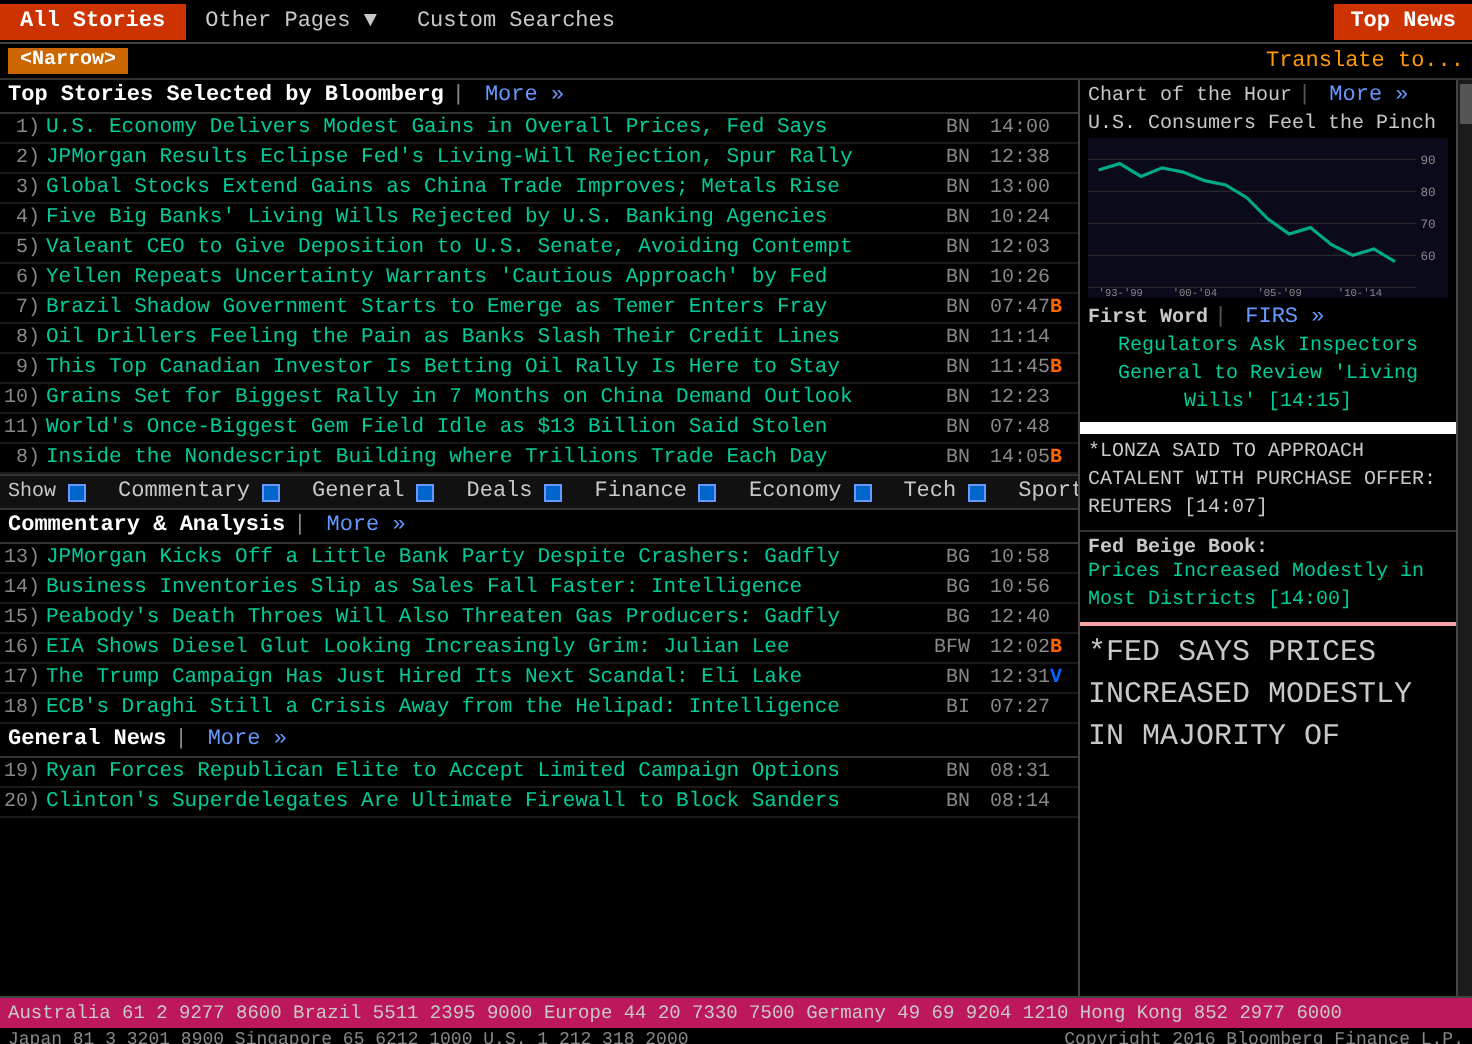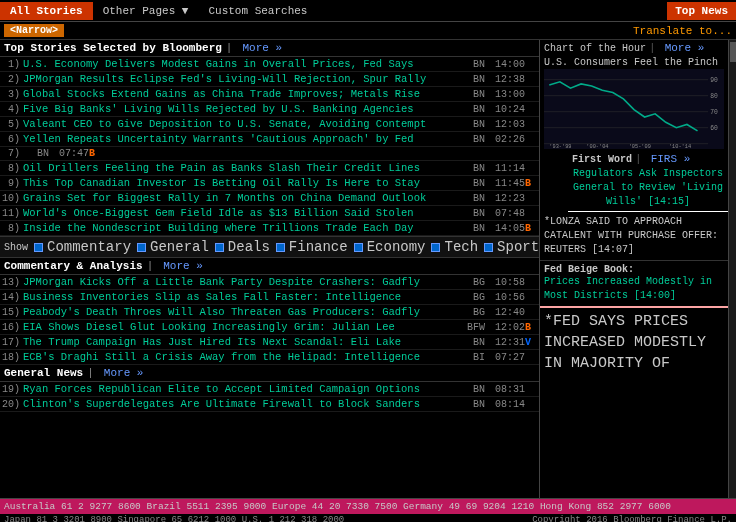--- a/index.html
+++ b/index.html
@@ -159,22 +159,22 @@
       flex-wrap: nowrap;
       overflow: hidden;
     }
     .show-label {
       color: #c8c8c8;
       font-size: 10px;
     }
     .filter-item {
       display: flex;
       align-items: center;
-      gap: 4px;
-      font-size: 14px;
+      gap: 16px;
+      font-size: 11px;
       color: #c8c8c8;
       cursor: pointer;
     }
     .filter-check {
       width: 9px;
       height: 9px;
       background: #0066cc;
       border: 1px solid #6699ff;
       display: inline-block;
       flex-shrink: 0;
@@ -196,23 +196,22 @@
     }
     .chart-container {
       height: 80px;
       background: #0a0a1a;
       position: relative;
       margin: 0 4px 2px;
     }
 
     
     .firstword-section {
-      border-bottom: 1px solid #ffffff;
+      border-bottom: 6px solid #ffffff;
       padding: 2px 4px;
-      margin-left: 28px;
     }
     .firstword-header {
       display: flex;
       align-items: center;
       margin-bottom: 2px;
     }
     .fw-title {
       color: #c8c8c8;
       font-weight: bold;
       font-size: 10px;
@@ -341,25 +340,26 @@
       <span class="story-num">5)</span>
       <span class="story-text">Valeant CEO to Give Deposition to U.S. Senate, Avoiding Contempt</span>
       <span class="story-source">BN</span>
       <span class="story-time">12:03</span>
       <span class="story-badge"></span>
     </div>
         <div class="story-row">
       <span class="story-num">6)</span>
       <span class="story-text">Yellen Repeats Uncertainty Warrants 'Cautious Approach' by Fed</span>
       <span class="story-source">BN</span>
-      <span class="story-time">02:26</span>
+      <span class="story-time">10:26</span>
       <span class="story-badge"></span>
     </div>
         <div class="story-row">
       <span class="story-num">7)</span>
+      <span class="story-text">Brazil Shadow Government Starts to Emerge as Temer Enters Fray</span>
       <span class="story-source">BN</span>
       <span class="story-time">07:47</span>
       <span class="story-badge">B</span>
     </div>
         <div class="story-row">
       <span class="story-num">8)</span>
       <span class="story-text">Oil Drillers Feeling the Pain as Banks Slash Their Credit Lines</span>
       <span class="story-source">BN</span>
       <span class="story-time">11:14</span>
       <span class="story-badge"></span>

